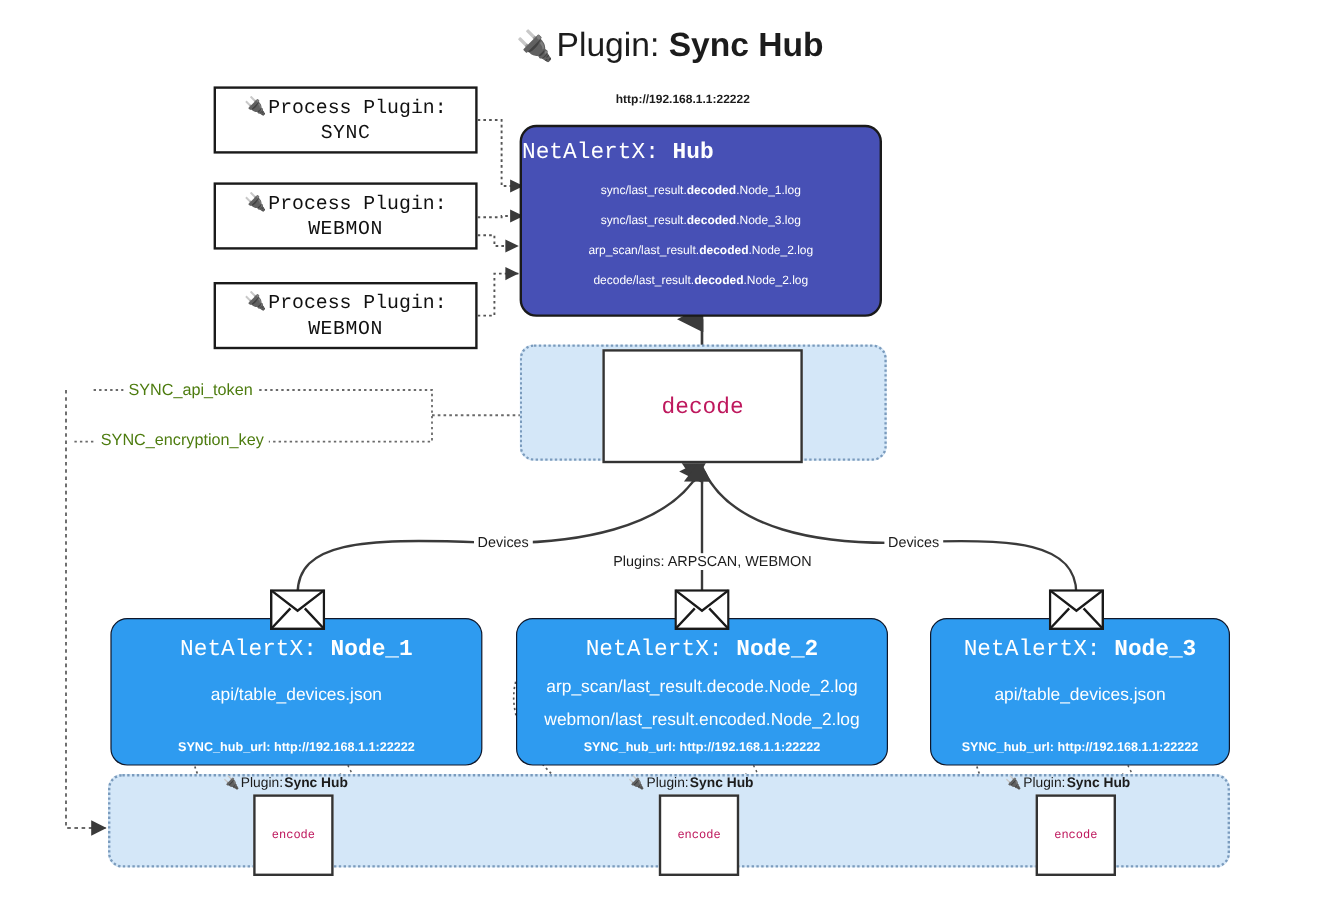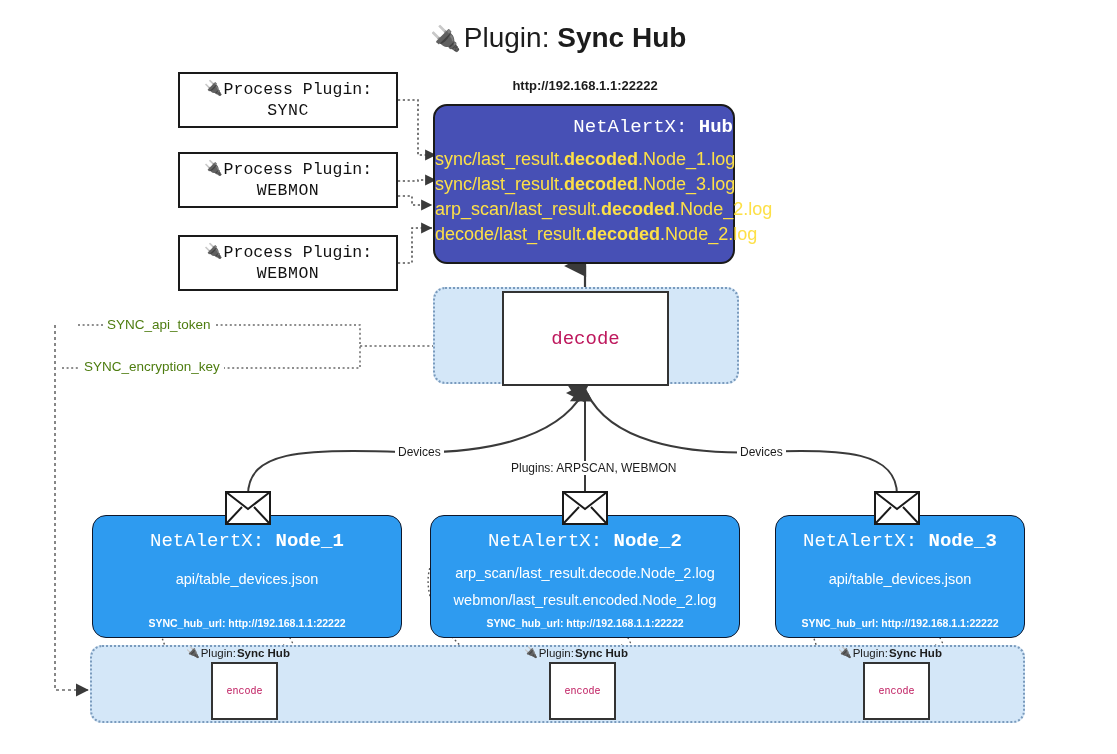--- a/index.html
+++ b/index.html
@@ -57,39 +57,39 @@
     background: #4750b5;
     border: 2px solid #1a1a1a;
     border-radius: 14px;
     color: #ffffff;
     box-sizing: border-box;
     padding-top: 10px;
   }
   .hub .hdr {
     font-family: "Liberation Mono", "DejaVu Sans Mono", monospace;
     font-size: 19px;
-    text-align: right;
+    text-align: left;
     margin-bottom: 9px;
     white-space: nowrap;
   }
   .hub .hdr b { font-weight: 700; }
   .hub .line {
-    font-size: 18px;
+    font-size: 10px;
     line-height: 25px;
     text-align: center;
     white-space: nowrap;
-    color: #fde047;
+    color: #ffffff;
   }
   .hub .line b { font-weight: 700; }
 
   .hub-url {
     position: absolute;
-    top: 78px; left: 440px; width: 290px;
-    text-align: center;
-    font-size: 13px;
+    top: 78px; left: 424px; width: 290px;
+    text-align: center;
+    font-size: 10px;
     color: #1c1c1c;
     font-weight: 600;
     z-index: 4;
   }
 
   
   .lightbox {
     background: #d4e7f8;
     border: 2px dotted #7a9bbd;
     border-radius: 12px;
@@ -99,21 +99,21 @@
   
   .procwhite {
     background: #ffffff;
     border: 2px solid #333333;
     display: flex; align-items: center; justify-content: center;
     font-family: "Liberation Mono", "DejaVu Sans Mono", monospace;
     color: #be185d;
     box-sizing: border-box;
   }
   .decode { width: 167px; height: 95px; font-size: 19px; }
-  .encode { width: 67px; height: 58px; font-size: 10px; }
+  .encode { width: 67px; height: 68px; font-size: 10px; }
 
   
   .nodebox {
     background: #2e9bf0;
     border: 1px solid #0f172a;
     border-radius: 14px;
     color: #ffffff;
     box-sizing: border-box;
     position: absolute;
     z-index: 3;

